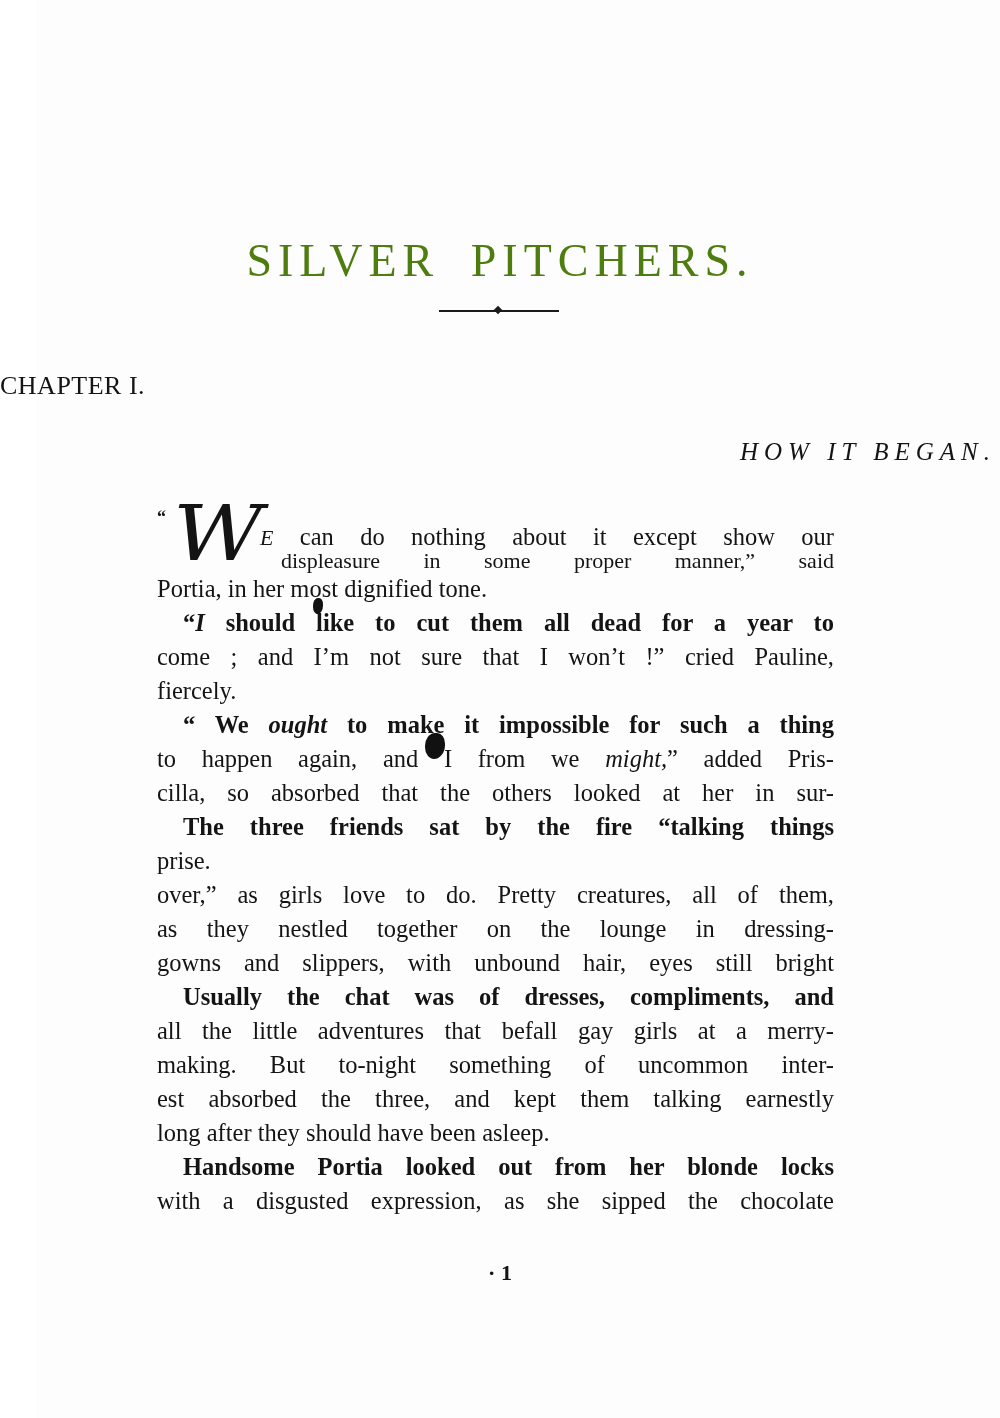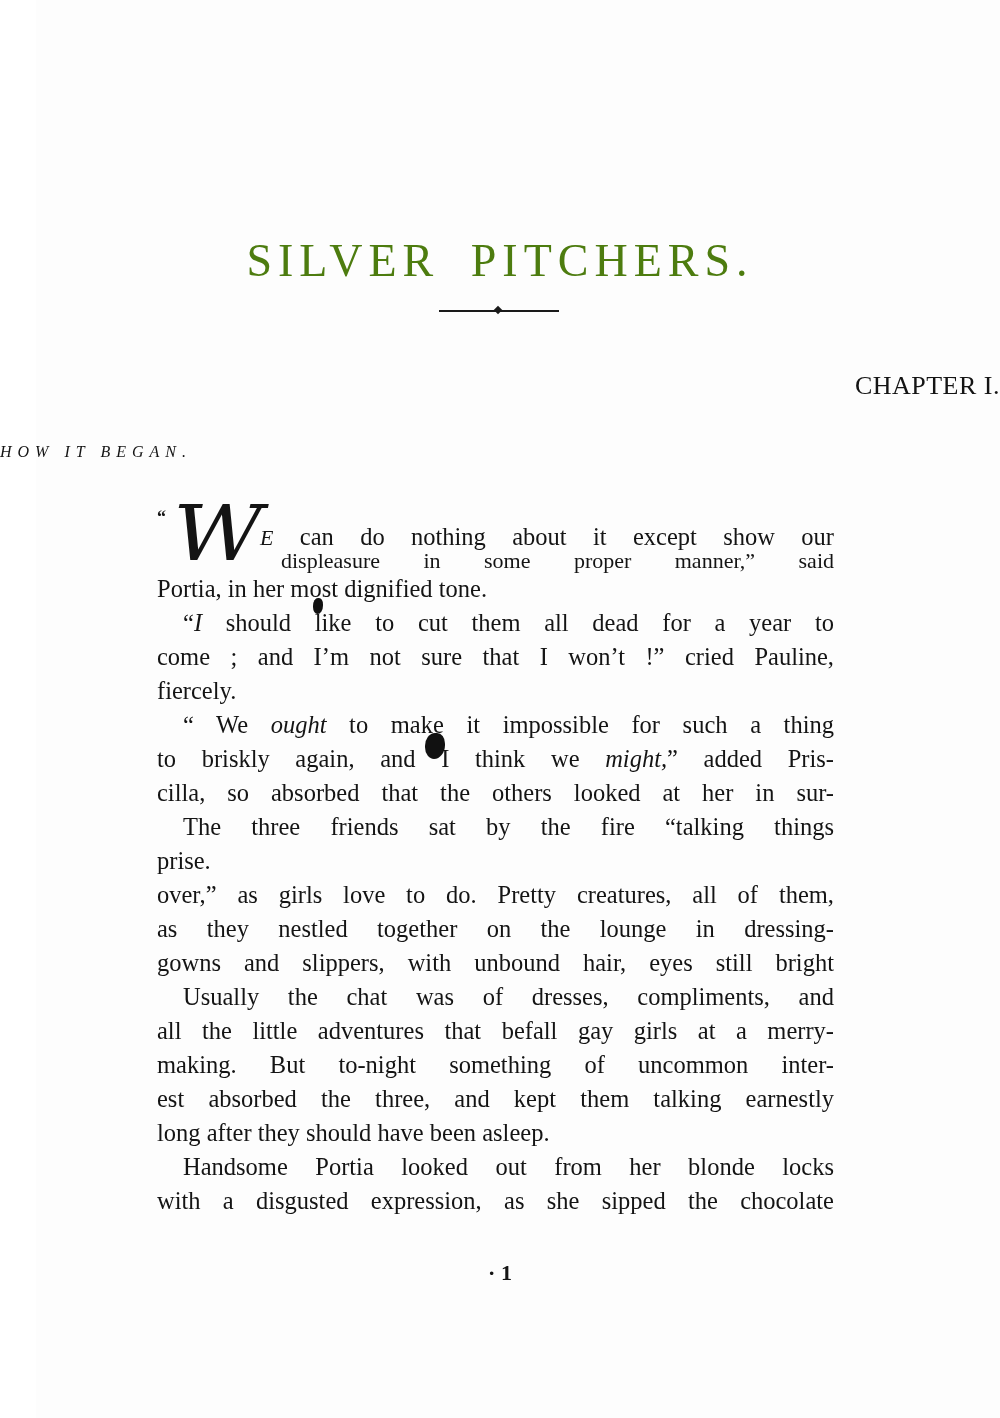--- a/index.html
+++ b/index.html
@@ -47,31 +47,31 @@
       position: absolute;
       left: 56px; top: -2px;
       width: 6px; height: 6px;
       background: #1a1a1a;
       transform: rotate(45deg);
     }
     .chapter-heading {
       position: absolute;
       left: 0; width: 1000px;
       top: 368px;
-      text-align: right;
+      text-align: left;
       font-size: 26px;
       line-height: 36px;
       letter-spacing: 0.5px;
     }
     .chapter-subtitle {
       position: absolute;
       left: 0; width: 996px;
       top: 436px;
-      text-align: left;
-      font-size: 16px;
+      text-align: right;
+      font-size: 25px;
       font-style: italic;
       letter-spacing: 6px;
       line-height: 32px;
     }
     .body-text {
       position: absolute;
       left: 157px;
       width: 677px;
       font-size: 24.5px;
       line-height: 34px;
@@ -80,21 +80,21 @@
     }
     .line {
       display: block;
       white-space: nowrap;
       text-align-last: justify;
       height: 34px;
     }
     .line.last {
       text-align-last: left;
     }
-    .indent { padding-left: 26px; }
+    .indent { padding-left: 26px; font-weight: bold; }
     .drop-block {
       position: absolute;
       left: 157px; top: 504px;
       width: 677px;
       height: 68px;
     }
     .drop-quote {
       position: absolute;
       left: 0; top: 4px;
       font-size: 18px;
@@ -176,21 +176,21 @@
 </div>
 
 <div class="body-text" style="top:572px;">
   <span class="line last">Portia, in her most dignified tone.</span>
 
   <span class="line indent"><span>“</span><em>I</em><span> should like to cut them all dead for a year to</span></span>
   <span class="line">come ; and I’m not sure that I won’t !” cried Pauline,</span>
   <span class="line last">fiercely.</span>
 
   <span class="line indent"><span>“ We </span><em>ought</em><span> to make it impossible for such a thing</span></span>
-  <span class="line"><span>to briskly again, and I think we </span><em>might,</em><span>” added Pris-</span></span>
+  <span class="line"><span>to happen again, and I from we </span><em>might,</em><span>” added Pris-</span></span>
   <span class="line">cilla, so absorbed that the others looked at her in sur-</span>
   <span class="line indent">The three friends sat by the fire “talking things</span>
 
   <span class="line last">prise.</span>
   <span class="line">over,” as girls love to do.  Pretty creatures, all of them,</span>
   <span class="line">as they nestled together on the lounge in dressing-</span>
   <span class="line">gowns and slippers, with unbound hair, eyes still bright</span>
 
   <span class="line indent">Usually the chat was of dresses, compliments, and</span>
   <span class="line">all the little adventures that befall gay girls at a merry-</span>

